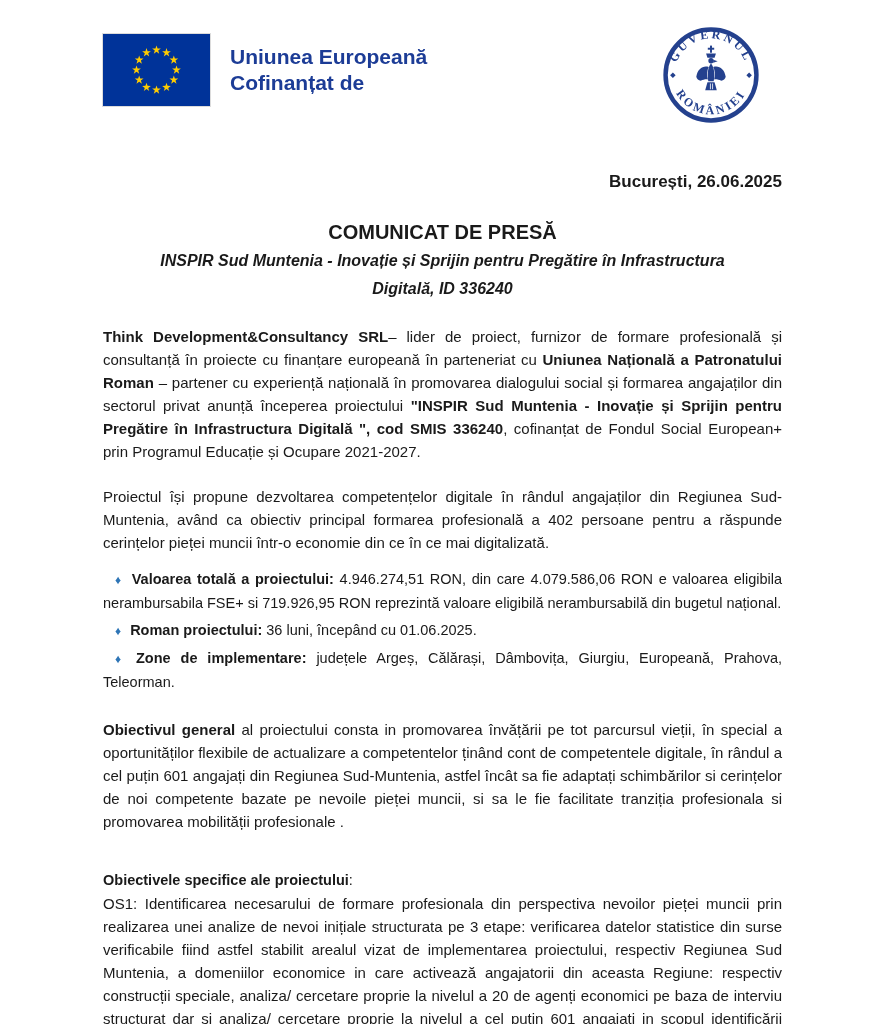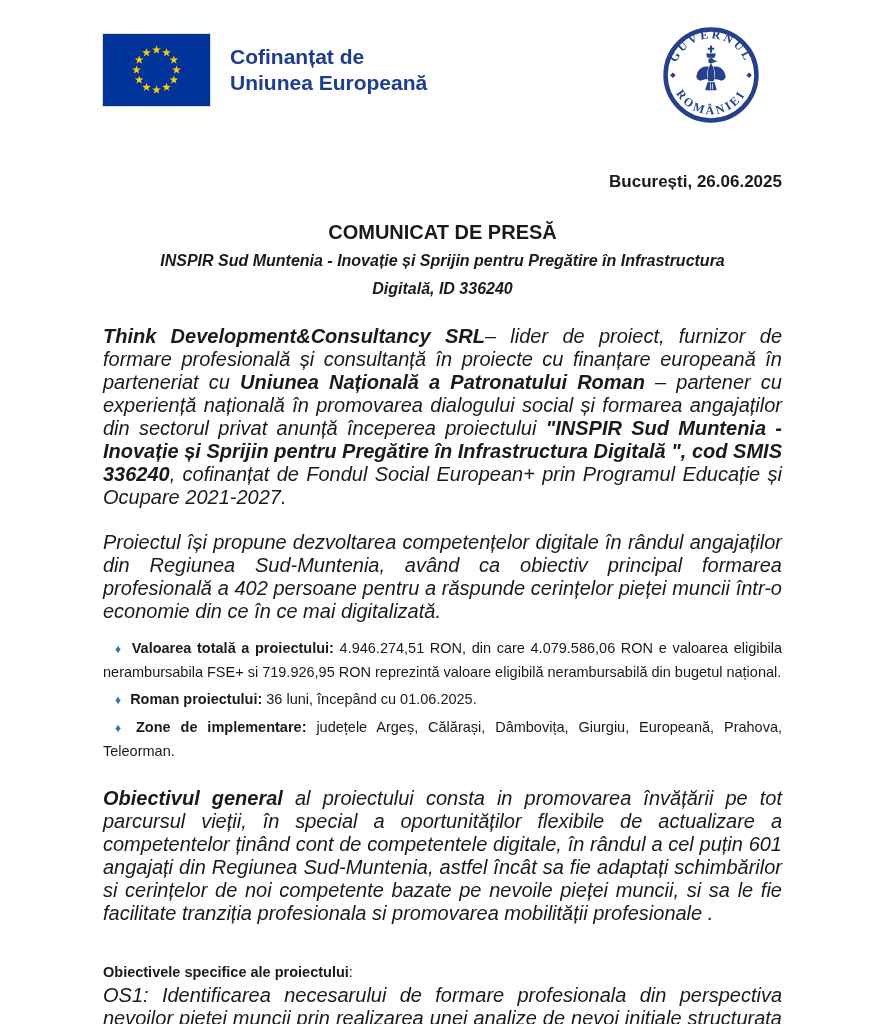--- a/index.html
+++ b/index.html
@@ -22,21 +22,21 @@
   .govfill{fill:var(--gov_blue);}
   .gov-ring{fill:none;stroke:var(--gov_blue);stroke-width:5;}
   .gov-arc-text{fill:var(--gov_blue);font-family:"Liberation Serif","DejaVu Serif",serif;
                 font-weight:bold;font-size:13.5px;letter-spacing:3px;}
 
   
   .dateline{margin-top:42px;text-align:right;font-weight:bold;font-size:17px;line-height:23px;}
   .title{margin-top:26px;text-align:center;font-weight:bold;font-size:20px;line-height:26px;}
   .subtitle{margin:2px auto 0;max-width:630px;text-align:center;
             font-weight:bold;font-style:italic;font-size:16px;line-height:28px;}
-  .para{margin-top:22px;font-size:20px;line-height:23px;text-align:justify;font-style:italic;}
+  .para{margin-top:22px;font-size:15px;line-height:23px;text-align:justify;}
   .para strong, .bullet strong, .spec-heading strong{font-weight:bold;}
 
   .bullets{margin-top:14px;}
   .bullet{margin-top:4px;font-size:14.5px;line-height:23px;text-align:justify;text-indent:12px;}
   .diamond{color:var(--bullet_blue);font-size:12px;margin-right:9px;font-style:normal;}
 
   .spec-block{margin-top:36px;}
   .spec-heading{font-size:14.5px;line-height:23px;}
   .spec-block .para{margin-top:0;}
 </style>
@@ -62,22 +62,22 @@
           <use href="#eustar" x="63.5" y="53.32"></use>
           <use href="#eustar" x="53.5" y="56"></use>
           <use href="#eustar" x="43.5" y="53.32"></use>
           <use href="#eustar" x="36.18" y="46"></use>
           <use href="#eustar" x="33.5" y="36"></use>
           <use href="#eustar" x="36.18" y="26"></use>
           <use href="#eustar" x="43.5" y="18.68"></use>
         </g>
       </svg>
       <div class="eu-caption">
+        <div>Uniunea Europeană</div>
         <div>Cofinanțat de</div>
-        <div>Uniunea Europeană</div>
       </div>
     </div>
 
     <svg class="gov-logo" width="98" height="98" viewBox="0 0 110 110" aria-hidden="true">
       <defs>
         <path id="arcT" d="M 14,55 A 41,41 0 0 1 96,55" fill="none"></path>
         <path id="arcB" d="M 11,55 A 44,44 0 0 0 99,55" fill="none"></path>
       </defs>
       <circle class="gov-ring" cx="55" cy="55" r="51"></circle>
       <text class="gov-arc-text">

